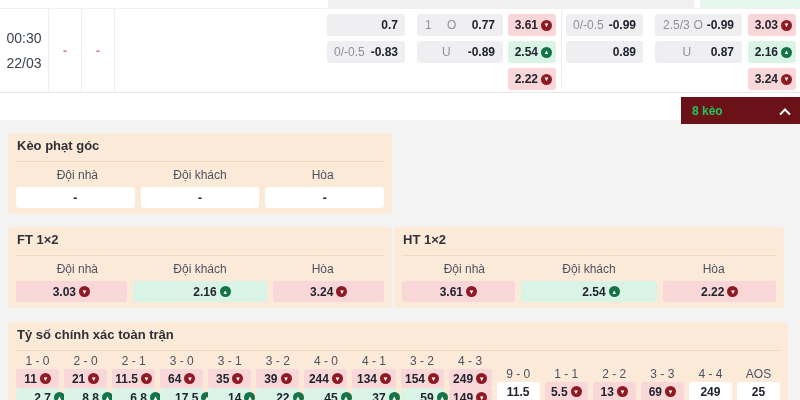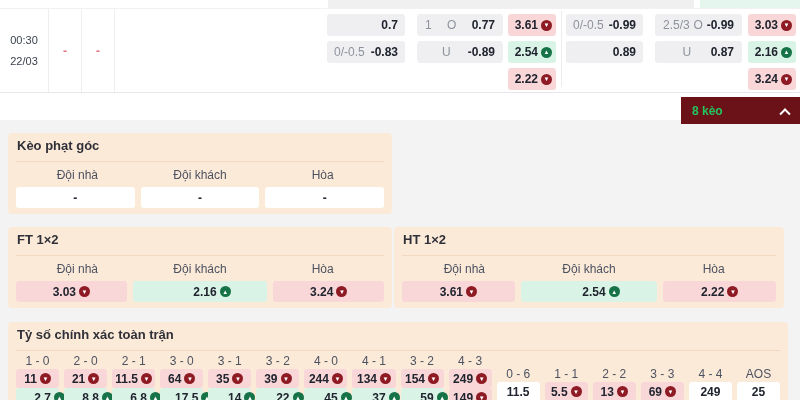--- a/index.html
+++ b/index.html
@@ -9,21 +9,21 @@
 
   
   .top-strip { position:relative; height:9px; background:#fff; border-bottom:1px solid #f1f1f2; }
   .strip-gray { position:absolute; left:328px; top:0; width:366px; height:100%; background:#f0f0f1; }
   .strip-green { position:absolute; right:0; top:0; width:100px; height:100%; background:#e4f6ed; }
 
   
   .row-match { position:relative; height:84px; background:#fff; border-bottom:1px solid #e7e7ea; }
   .col-time { position:absolute; left:0; top:0; width:49px; height:100%; border-right:1px solid #eeeef1;
               display:flex; flex-direction:column; align-items:center; justify-content:center; gap:9px;
-              color:#3c424d; font-size:11px; }
+              color:#3c424d; font-size:14px; }
   .col-dash { position:absolute; top:0; height:100%; width:33px; border-right:1px solid #eeeef1;
               display:flex; align-items:center; justify-content:center; color:#e4757d; font-weight:700; font-size:12px; }
   .col-d1 { left:49px; } .col-d2 { left:82px; }
   .col-teams { position:absolute; left:115px; top:0; width:210px; height:100%; }
   .team-row { position:absolute; left:8px; display:flex; align-items:center; gap:8px; cursor:pointer; }
   .team-home { top:16px; } .team-away { top:51px; }
   .team-row .logo { width:16px; height:16px; display:inline-flex; }
   .team-row .logo svg { width:16px; height:16px; }
   .team-name { font-size:13px; color:#1f2430; }
 
@@ -355,21 +355,21 @@
             <div class="odds-cell trend-down">
               <span>249</span>
               <span class="t-icon"></span>
             </div>
             <div class="odds-cell trend-down">
               <span>149</span>
               <span class="t-icon"></span>
             </div>
           </div>
           <div class="sc-col sc-draw">
-            <div class="sc-label">0 - 6</div>
+            <div class="sc-label">9 - 0</div>
             <div class="odds-cell trend-none">
               <span>11.5</span>
             </div>
           </div>
           <div class="sc-col sc-draw">
             <div class="sc-label">1 - 1</div>
             <div class="odds-cell trend-down">
               <span>5.5</span>
               <span class="t-icon"></span>
             </div>

